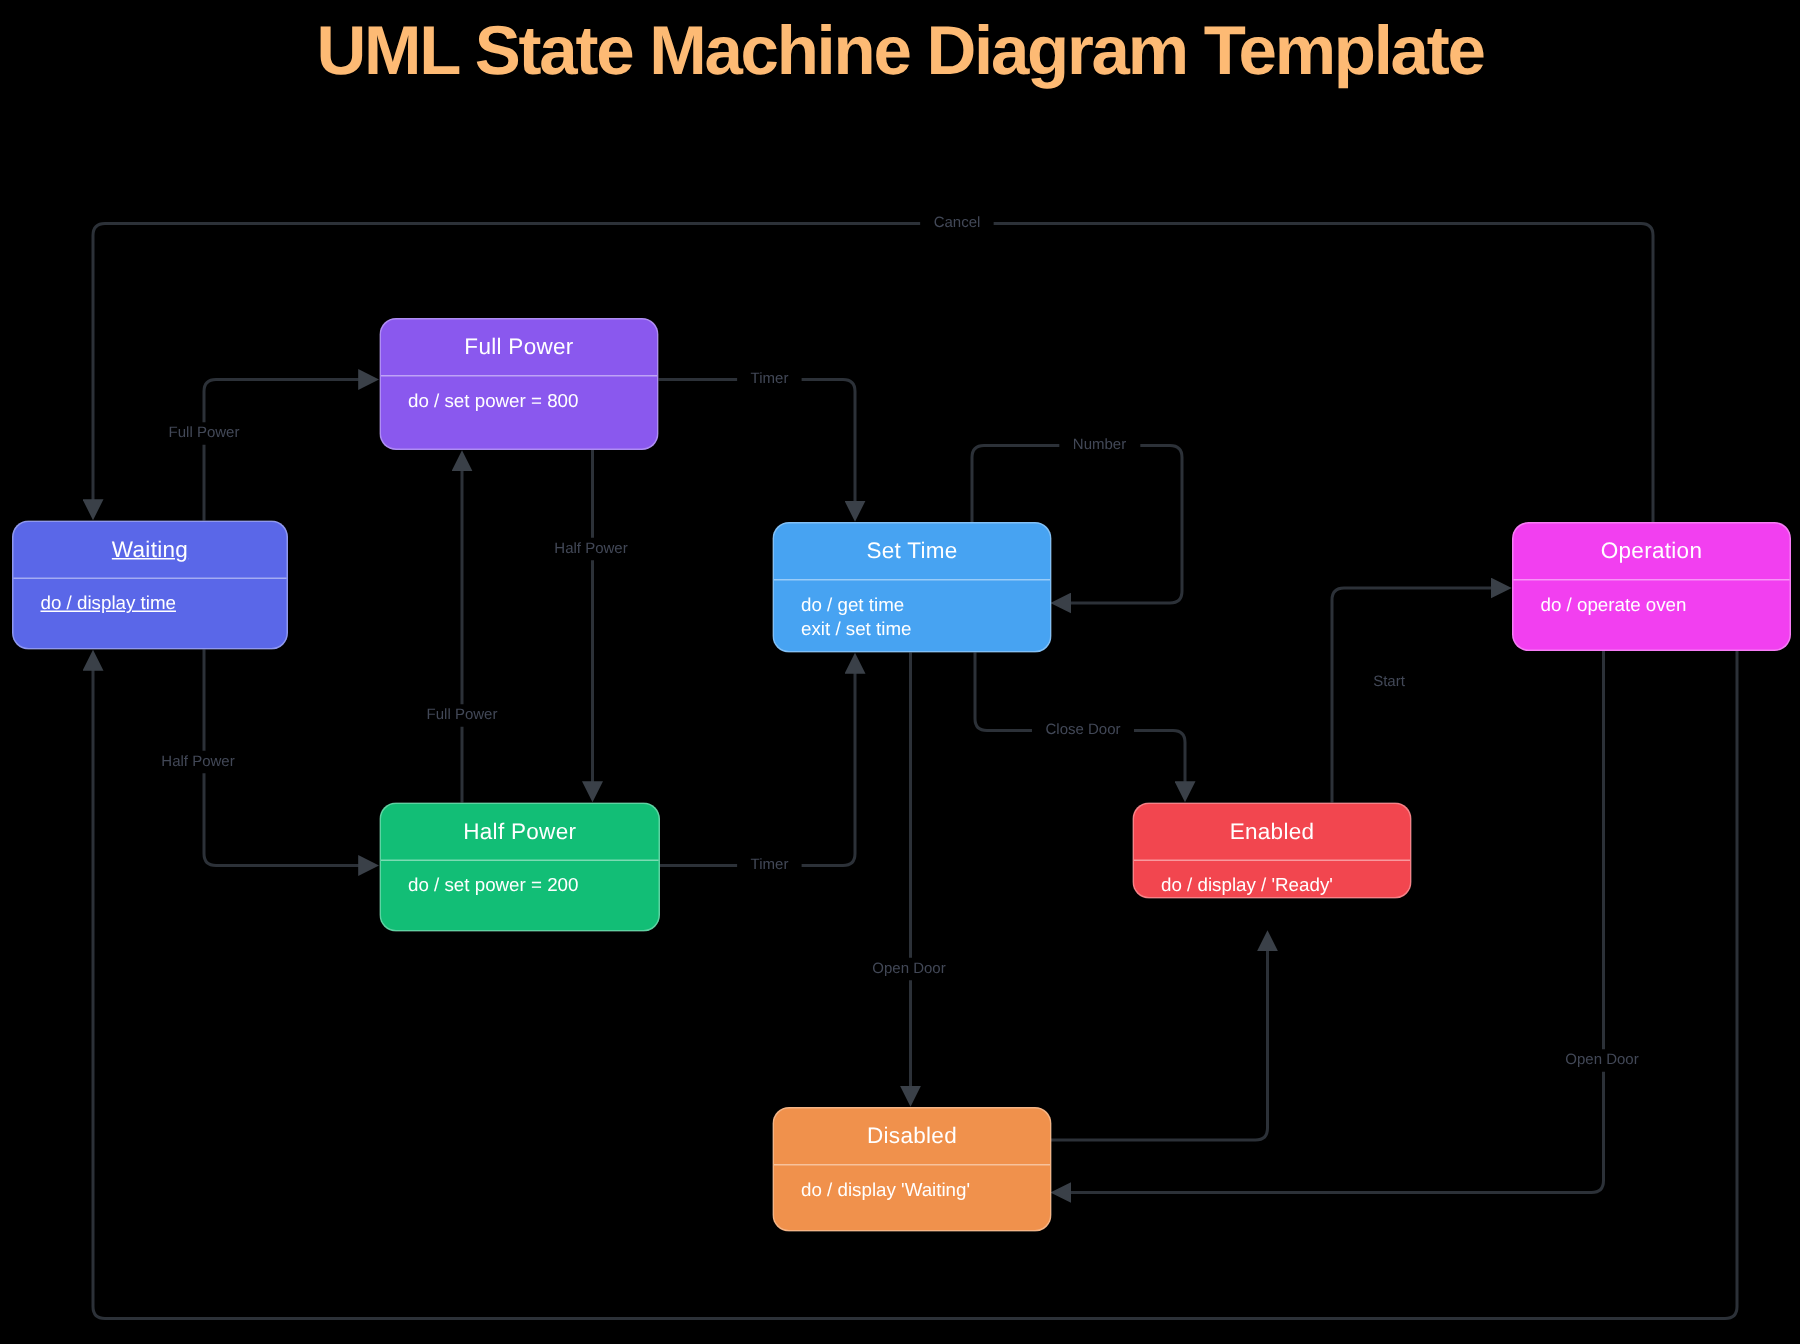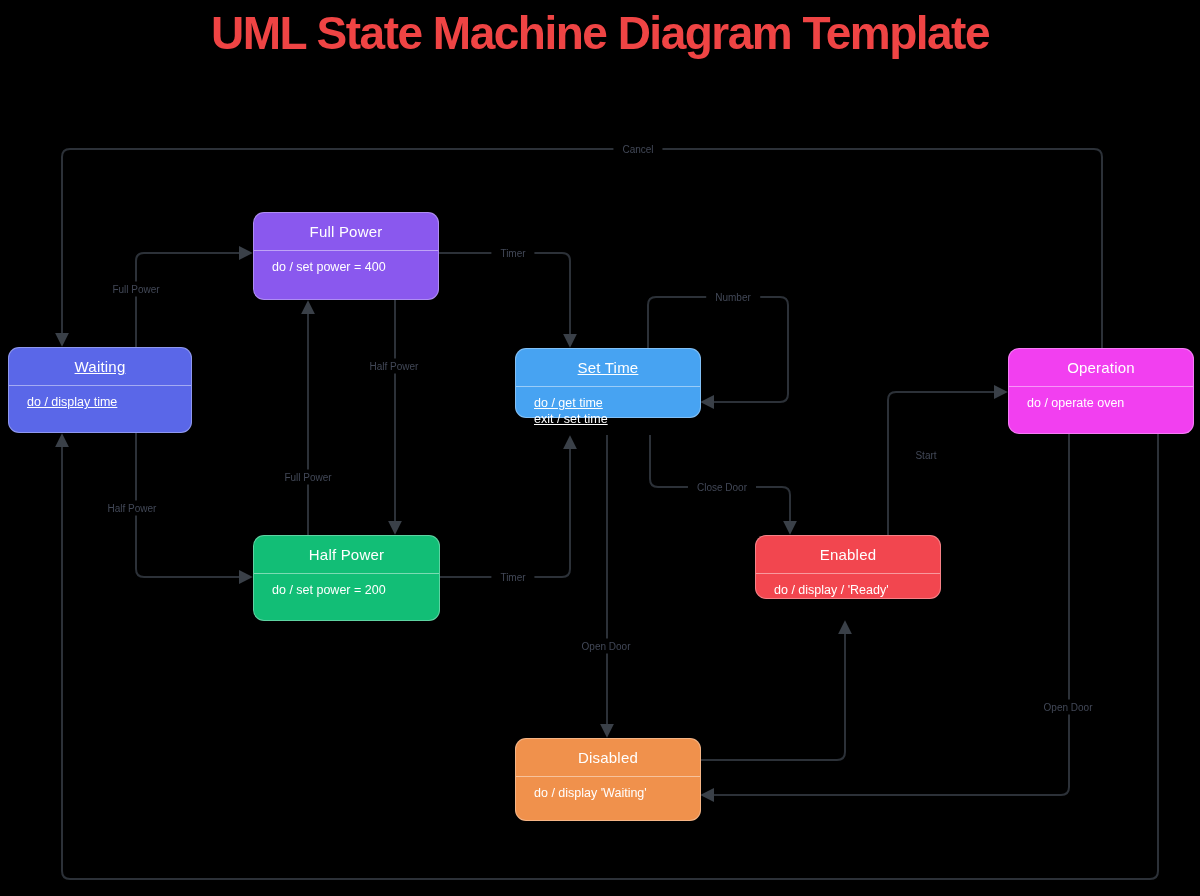--- a/index.html
+++ b/index.html
@@ -2,21 +2,21 @@
 <html><head>
 <meta charset="utf-8">
 <style>
   html,body{margin:0;padding:0;background:#000;}
   #canvas{
     position:relative;width:1200px;height:896px;background:#000;overflow:hidden;
     font-family:"Liberation Sans", sans-serif;
   }
   #diagram-title{
     position:absolute;top:6px;left:0;width:1200px;text-align:center;
-    font-size:46px;font-weight:800;letter-spacing:-1.5px;color:#ef4444;
+    font-size:46px;font-weight:800;letter-spacing:-1.5px;color:#fdba74;
   }
   svg.wires{position:absolute;left:0;top:0;}
   .state{
     position:absolute;border-radius:11px;border:1px solid rgba(255,255,255,0.32);
     box-sizing:border-box;color:#fff;
   }
   .state-title{
     height:37px;line-height:37px;text-align:center;font-size:15px;font-weight:500;
     border-bottom:1.5px solid rgba(255,255,255,0.45);letter-spacing:.2px;
   }
@@ -62,32 +62,32 @@
   <div class="state" style="left: 8px; top: 347px; width: 184px; height: 86px; background: rgb(90, 103, 232); text-decoration: underline;">
     <div class="state-title">Waiting</div>
     <div class="state-body">
       <div>do / display time</div>
     </div>
   </div>
 
   <div class="state" style="left: 253px; top: 212px; width: 186px; height: 88px; background: rgb(138, 88, 238);">
     <div class="state-title">Full Power</div>
     <div class="state-body">
-      <div>do / set power = 400</div>
+      <div>do / set power = 800</div>
     </div>
   </div>
 
   <div class="state" style="left: 253px; top: 535px; width: 187px; height: 86px; background: rgb(18, 190, 118);">
     <div class="state-title">Half Power</div>
     <div class="state-body">
       <div>do / set power = 200</div>
     </div>
   </div>
 
-  <div class="state" style="left: 515px; top: 348px; width: 186px; height: 70px; background: rgb(71, 163, 242); text-decoration: underline;">
+  <div class="state" style="left: 515px; top: 348px; width: 186px; height: 87px; background: rgb(71, 163, 242);">
     <div class="state-title">Set Time</div>
     <div class="state-body">
       <div>do / get time</div>
       <div>exit / set time</div>
     </div>
   </div>
 
   <div class="state" style="left: 755px; top: 535px; width: 186px; height: 64px; background: rgb(242, 70, 79);">
     <div class="state-title">Enabled</div>
     <div class="state-body">

